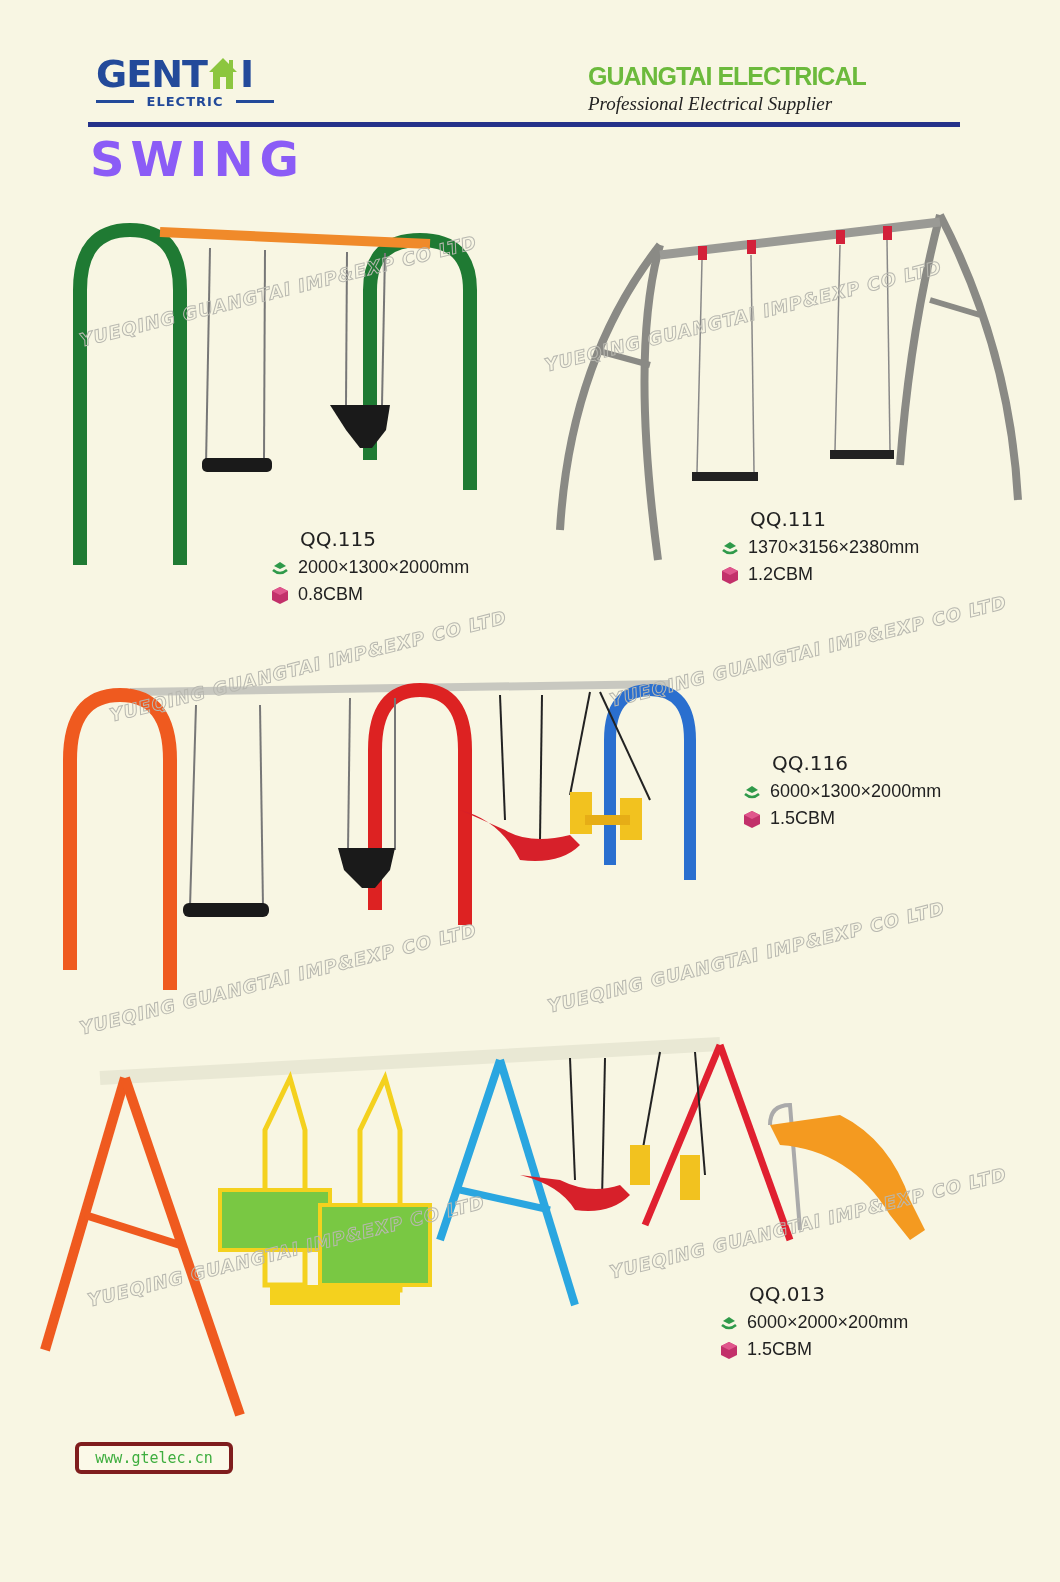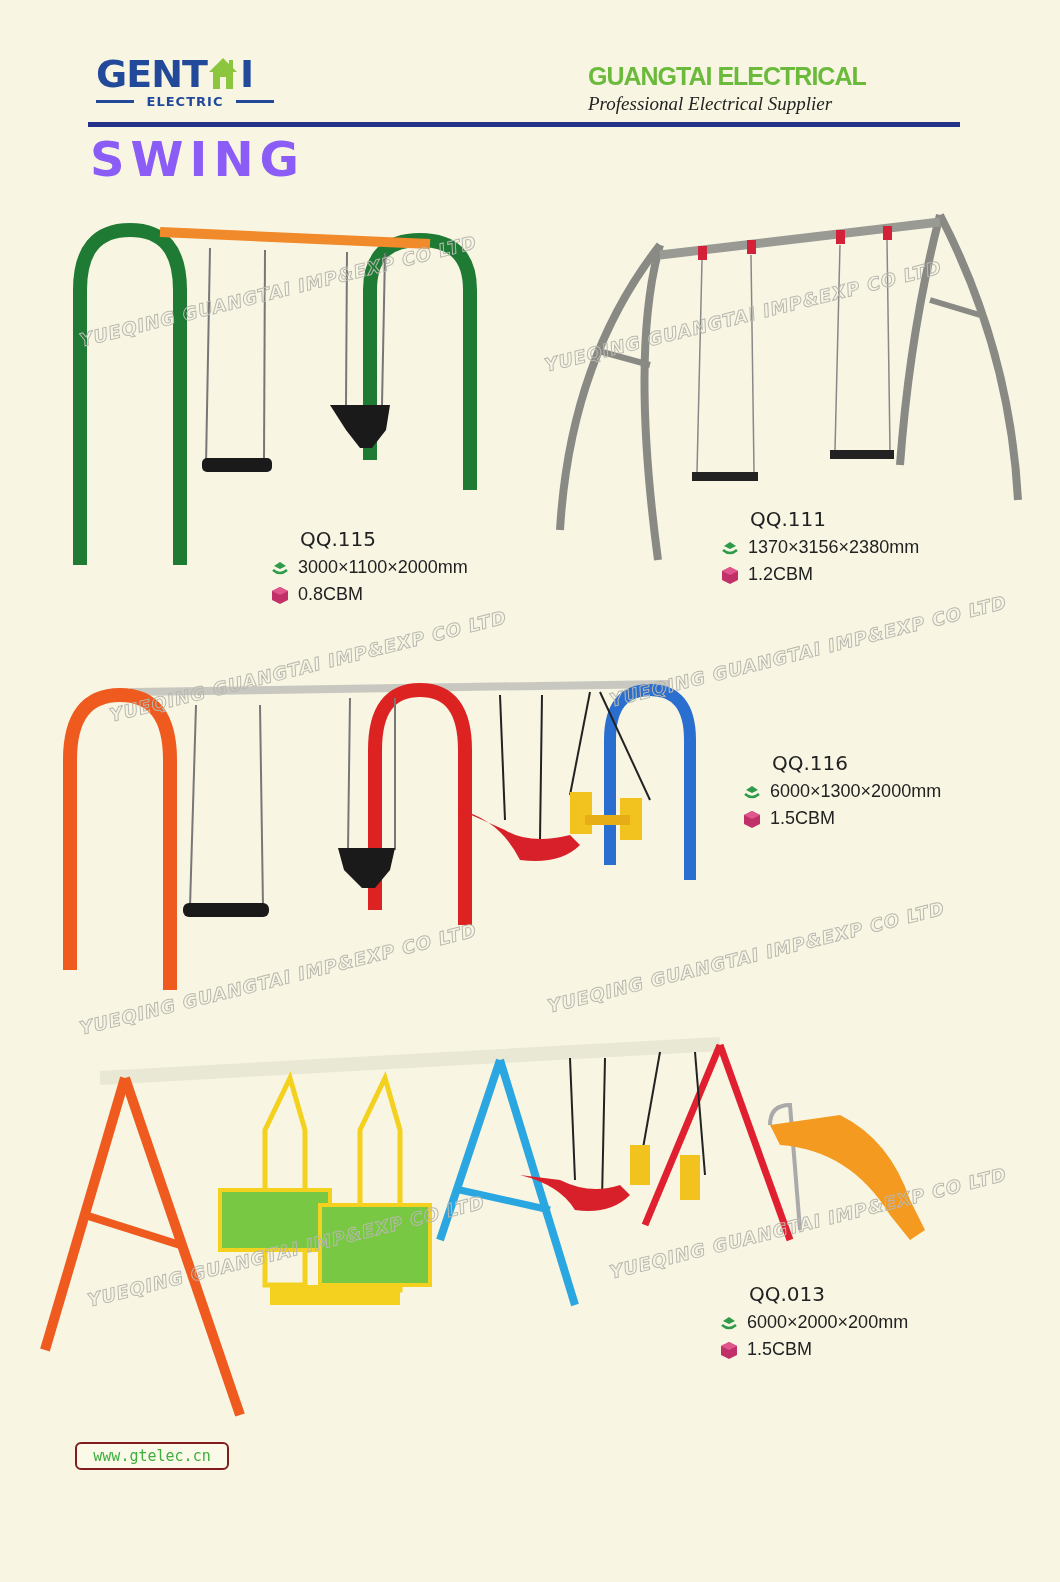--- a/index.html
+++ b/index.html
@@ -12,21 +12,21 @@
   .logo-sub .txt{font-family:"DejaVu Sans",sans-serif;font-weight:bold;font-size:13px;color:#234a9a;letter-spacing:1px;}
   .company{left:588px;top:62px;font-family:"Liberation Sans",sans-serif;font-weight:bold;font-size:25px;color:#6cba3c;letter-spacing:-1px;}
   .tagline{left:588px;top:93px;font-family:Liberation Serif, serif;font-style:italic;font-size:19px;color:#222;}
   .rule{left:88px;top:122px;width:872px;height:5px;background:#25328a;}
   .title{left:90px;top:131px;font-family:"DejaVu Sans",sans-serif;font-weight:bold;font-size:48px;color:#8b5cf6;letter-spacing:6px;}
   .product{position:absolute;}
   .pname{font-family:"DejaVu Sans",sans-serif;font-weight:normal;font-size:20px;color:#222;margin-left:30px;}
   .prow{display:flex;align-items:center;gap:8px;font-family:"Liberation Sans",sans-serif;font-size:18px;color:#222;margin-top:6px;}
   .ico{width:20px;height:20px;display:inline-block;}
   .watermark{position:absolute;font-family:"DejaVu Sans",sans-serif;font-weight:bold;font-style:italic;font-size:18px;color:transparent;-webkit-text-stroke:1px #b8b8b0;transform:rotate(-14deg);transform-origin:left center;white-space:nowrap;letter-spacing:1px;}
-  .web{left:75px;top:1442px;width:150px;height:24px;border:2px solid #7f1d1d;border-radius:6px;background:#fbf9e8;text-align:center;line-height:24px;font-family:"DejaVu Sans Mono",monospace;font-size:15px;color:#3fae3f;}
+  .web{left:75px;top:1442px;width:150px;height:24px;border:4px solid #7f1d1d;border-radius:6px;background:#fbf9e8;text-align:center;line-height:24px;font-family:"DejaVu Sans Mono",monospace;font-size:15px;color:#3fae3f;}
   svg{position:absolute;}
 </style>
 </head>
 <body>
 
 <div class="abs logo-main">
   <span>GENT</span><svg class="logo-house" style="position:static" viewBox="0 0 30 34">
       <polygon points="15,2 1,16 5,16 5,33 25,33 25,16 29,16" fill="#8cc63f"></polygon>
       <rect x="12" y="21" width="6" height="12" fill="#f8f6e3"></rect>
       <rect x="21" y="4" width="4" height="8" fill="#8cc63f"></rect>
@@ -54,21 +54,21 @@
   <path d="M270 185 L330 185 L326 210 L312 228 L300 228 L286 210 Z" fill="#1a1a1a"></path>
 </svg>
 <div class="watermark" style="left:80px;top:330px">YUEQING GUANGTAI IMP&amp;EXP CO LTD</div>
 <div class="product" style="left:270px;top:527px">
   <div class="pname">QQ.115</div>
   <div class="prow">
       <svg class="ico" style="position:static" viewBox="0 0 20 20">
         <path d="M4 8 L10 4 L16 8 L10 11 Z" fill="#2f9a4a"></path>
         <path d="M3 12 Q10 18 17 12" stroke="#2f9a4a" stroke-width="2.5" fill="none"></path>
       </svg>
-      <span>3000×1100×2000mm</span>
+      <span>2000×1300×2000mm</span>
     </div>
   <div class="prow">
       <svg class="ico" style="position:static" viewBox="0 0 20 20">
         <polygon points="10,2 18,6 18,15 10,19 2,15 2,6" fill="#c2306a"></polygon>
         <polygon points="10,2 18,6 10,10 2,6" fill="#e0568c"></polygon>
       </svg>
       <span>0.8CBM</span>
     </div>
 </div>
 

